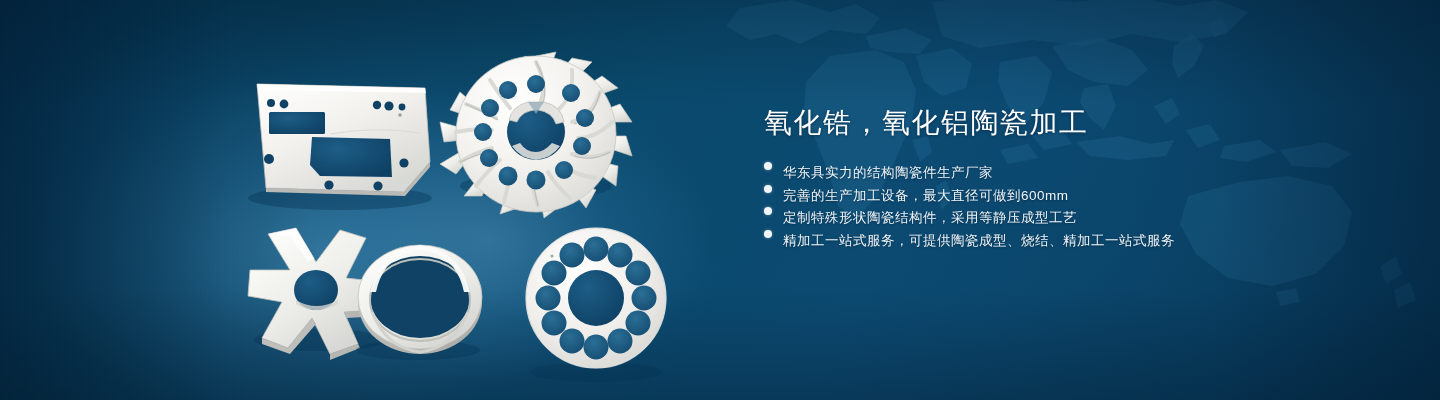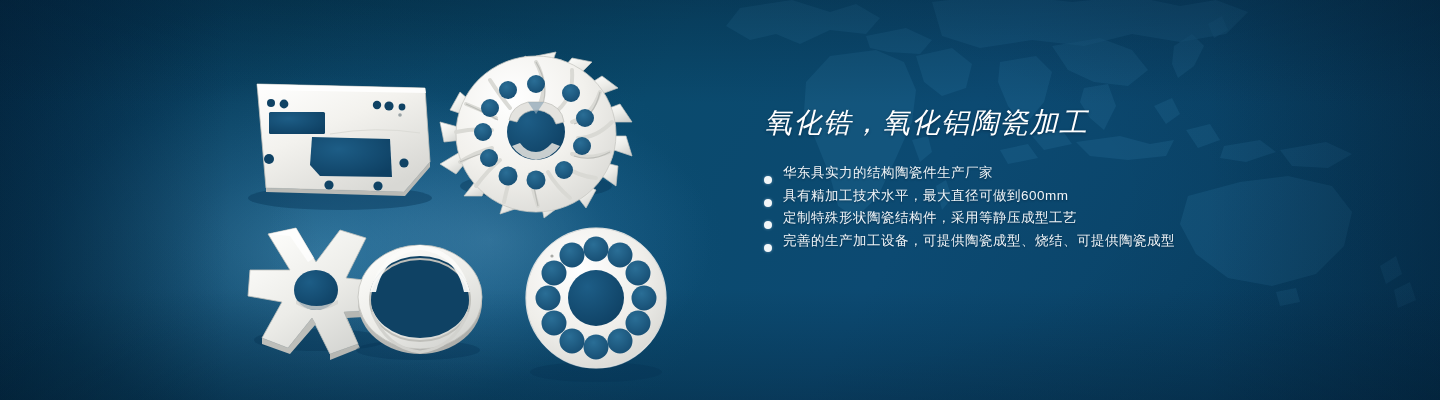--- a/index.html
+++ b/index.html
@@ -83,30 +83,29 @@
     width: 620px;
   }
   .headline {
     font-size: 28px;
     line-height: 34px;
     letter-spacing: 1.5px;
     color: #ffffff;
     font-weight: 400;
     white-space: nowrap;
     text-shadow: 0 1px 3px rgba(0,20,40,0.45);
-    font-style: italic;
   }
   .bullets {
     list-style: none;
     margin: 22px 0 0 0;
     padding: 0;
   }
   .bullet {
     display: flex;
-    align-items: flex-end;
+    align-items: flex-start;
     height: 22px;
     margin-bottom: 0.5px;
   }
   .dot {
     flex: 0 0 auto;
     width: 8px;
     height: 8px;
     border-radius: 50%;
     background: #f2f6f8;
     margin-right: 11px;
@@ -355,26 +354,26 @@
   <div class="copy">
     <div class="headline">氧化锆，氧化铝陶瓷加工</div>
 
     <ul class="bullets">
       <li class="bullet">
         <span class="dot"></span>
         <span class="btext">华东具实力的结构陶瓷件生产厂家</span>
       </li>
       <li class="bullet">
         <span class="dot"></span>
-        <span class="btext">具有精加工技术水平，最大直径可做到600mm</span>
+        <span class="btext">完善的生产加工设备，最大直径可做到600mm</span>
       </li>
       <li class="bullet">
         <span class="dot"></span>
         <span class="btext">定制特殊形状陶瓷结构件，采用等静压成型工艺</span>
       </li>
       <li class="bullet">
         <span class="dot"></span>
-        <span class="btext">完善的生产加工设备，可提供陶瓷成型、烧结、可提供陶瓷成型</span>
+        <span class="btext">精加工一站式服务，可提供陶瓷成型、烧结、精加工一站式服务</span>
       </li>
     </ul>
   </div>
 
 </div>
 
 </body></html>

